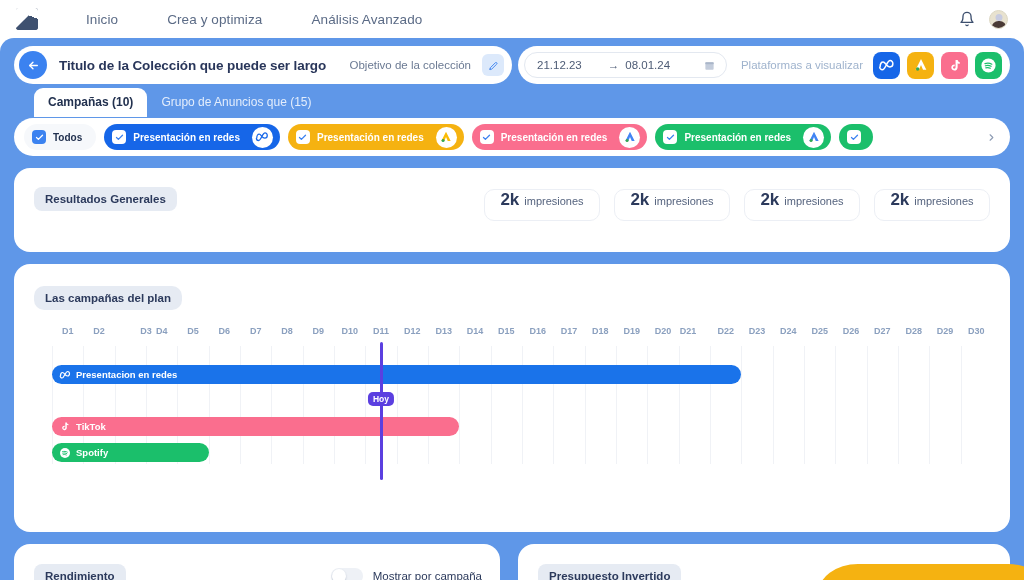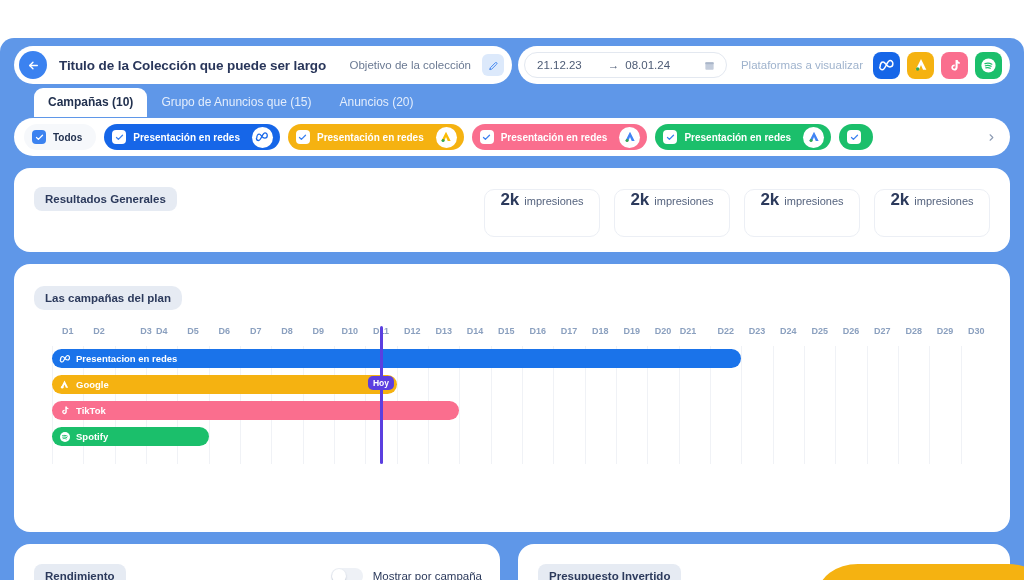--- a/index.html
+++ b/index.html
@@ -195,38 +195,38 @@
     display: inline-block; background: #e6ebf3; color: #2c3a5c;
     font-size: 11.5px; font-weight: bold; border-radius: 8px;
     padding: 6px 11px; white-space: nowrap;
   }
 
   
   #results-card { left: 14px; top: 130px; width: 996px; height: 84px; }
   #results-card .section-pill { position: absolute; left: 20px; top: 19px; }
   .metrics { position: absolute; right: 20px; top: 21px; display: flex; gap: 14px; }
   .metric {
-    width: 116px; height: 48px; border: 1px solid #eceff5; border-radius: 10px;
+    width: 116px; height: 32px; border: 1px solid #eceff5; border-radius: 10px;
     display: flex; align-items: baseline; justify-content: center; gap: 5px;
   }
   .metric .mv { font-size: 17px; font-weight: bold; color: #2c3a5c; }
   .metric .mu { font-size: 11px; color: #55637e; }
 
   
   #gantt-card { left: 14px; top: 226px; width: 996px; height: 268px; }
   #gantt-card .section-pill { position: absolute; left: 20px; top: 22px; border-radius: 10px; }
   .gantt-area { position: absolute; left: 38px; top: 62px; width: 940px; height: 138px; }
   .dayrow { position: relative; height: 16px; }
   .daylabel {
     position: absolute; top: 0; font-size: 9px; color: #8ba0bf; font-weight: bold;
     transform: translateX(-50%); white-space: nowrap;
   }
   .grid { position: absolute; left: 0; top: 20px; width: 940px; height: 118px; }
   .gline { position: absolute; top: 0; width: 1px; height: 118px; background: #f0f2f6; }
-  .bars { position: absolute; left: 0; top: 20px; width: 940px; height: 118px; }
+  .bars { position: absolute; left: 0; top: 36px; width: 940px; height: 118px; }
   .bar {
     position: absolute; height: 19px; border-radius: 10px;
     display: flex; align-items: center; padding-left: 6px;
   }
   .bar .bico { width: 13px; height: 13px; display: flex; align-items: center; justify-content: center; flex: none; }
   .bar .bico svg { display: block; }
   .bar .btxt { font-size: 9.5px; color: #ffffff; margin-left: 5px; white-space: nowrap; font-weight: bold; }
   .bar.meta { background: #1a73ea; }
   .bar.google { background: #f5b211; }
   .bar.tiktok { background: #fa6e8e; }
@@ -261,20 +261,39 @@
     position: absolute; left: 300px; top: 20px;
     width: 230px; height: 80px; background: #f5b211;
     border-radius: 40px 40px 0 0 / 30px 30px 0 0;
   }
 </style>
 </head>
 <body>
 
 <div id="app">
 
+  <div class="topnav">
+    <div class="logo">
+        <div class="cut"></div>
+      </div>
+    <div class="navlinks">
+      <div class="navlink">Inicio</div>
+      <div class="navlink">Crea y optimiza</div>
+      <div class="navlink">Análisis Avanzado</div>
+    </div>
+    <div class="navright">
+      <span>
+        <svg class="bell" viewBox="0 0 24 24" fill="none" stroke="#3d4f6e" stroke-width="2" stroke-linecap="round" stroke-linejoin="round">
+          <path d="M18 8a6 6 0 1 0-12 0c0 7-3 9-3 9h18s-3-2-3-9"></path>
+            <path d="M13.7 21a2 2 0 0 1-3.4 0"></path>
+        </svg>
+      </span>
+      <div class="avatar"></div>
+    </div>
+  </div>
 
   <div class="canvas">
 
     <div class="card" id="header-card">
       <div class="back-btn">
         <svg viewBox="0 0 24 24" fill="none" stroke="#ffffff" stroke-width="2.6" stroke-linecap="round" stroke-linejoin="round">
           <path d="M19 12H5"></path>
             <path d="M11 18l-6-6 6-6"></path>
         </svg>
       </div>
@@ -320,21 +339,20 @@
             <circle cx="12" cy="12" r="10" fill="#ffffff"></circle>
             <path d="M7 9.3c3.3-1 7-.7 9.7.9M7.6 12.4c2.8-.8 5.8-.5 8 .8M8.2 15.3c2.2-.6 4.5-.4 6.3.6" stroke="#1bbf6b" stroke-width="1.7" fill="none" stroke-linecap="round"></path>
           </svg>
         </div>
       </div>
     </div>
 
     <div class="tabs">
       <div class="tab active">Campañas (10)</div>
       <div class="tab">Grupo de Anuncios que (15)</div>
-      <div class="tab">Anuncios (20)</div>
     </div>
 
     <div class="card" id="chips-card">
       <div class="chip todos">
         <span class="cbx">
           <svg viewBox="0 0 24 24" fill="none" stroke="#ffffff" stroke-width="3.4" stroke-linecap="round" stroke-linejoin="round">
               <path d="M20 6 9 17l-5-5"></path>
             </svg>
         </span>
         <span class="lbl">Todos</span>
@@ -505,29 +523,20 @@
           </div>
         <div class="bars" id="bars">
             <div class="bar meta" style="left: 0px; width: 689.333px; top: 3px; background: rgb(26, 115, 234);">
               <span class="bico">
                 <svg width="12" height="12" viewBox="0 0 24 24" fill="none" stroke="#ffffff" stroke-width="2.4">
                   <path d="M3 14c0-4 1.7-7 4.2-7 3.4 0 4.4 7 9.6 7 2.2 0 4.2-1.6 4.2-4.4 0-2.6-1.6-4.6-3.8-4.6-4.6 0-6.6 13-11 13C3.9 18 2.4 16 2.4 13.6"></path>
                 </svg>
               </span>
               <span class="btxt">Presentacion en redes</span>
             </div>
-            <div class="bar google" style="left: 0px; width: 344.667px; top: 29px; background: rgb(245, 178, 17);">
-              <span class="bico">
-                <svg width="11" height="11" viewBox="0 0 24 24">
-                  <path d="M12 3 L20 19 L15 19 L12 12 L9 19 L4 19 Z" fill="#ffffff"></path>
-                  <circle cx="7" cy="18" r="2.8" fill="#ffffff"></circle>
-                </svg>
-              </span>
-              <span class="btxt">Google</span>
-            </div>
             <div class="bar tiktok" style="left: 0px; width: 407.333px; top: 55px; background: rgb(250, 110, 142);">
               <span class="bico">
                 <svg width="11" height="11" viewBox="0 0 24 24" fill="#ffffff">
                   <path d="M14.5 3h2.6c.3 2 1.5 3.4 3.4 3.6v2.7c-1.3.1-2.5-.3-3.5-1v6.3c0 3.4-2.6 5.8-5.7 5.4-2.6-.3-4.5-2.5-4.4-5.1.1-2.8 2.6-4.9 5.4-4.6v2.8c-1.3-.4-2.6.5-2.7 1.8-.1 1.2.8 2.2 2 2.2 1.2 0 2.1-.9 2.1-2.2V3z"></path>
                 </svg>
               </span>
               <span class="btxt">TikTok</span>
             </div>
             <div class="bar spotify" style="left: 0px; width: 156.667px; top: 81px; background: rgb(27, 191, 107);">
               <span class="bico">

